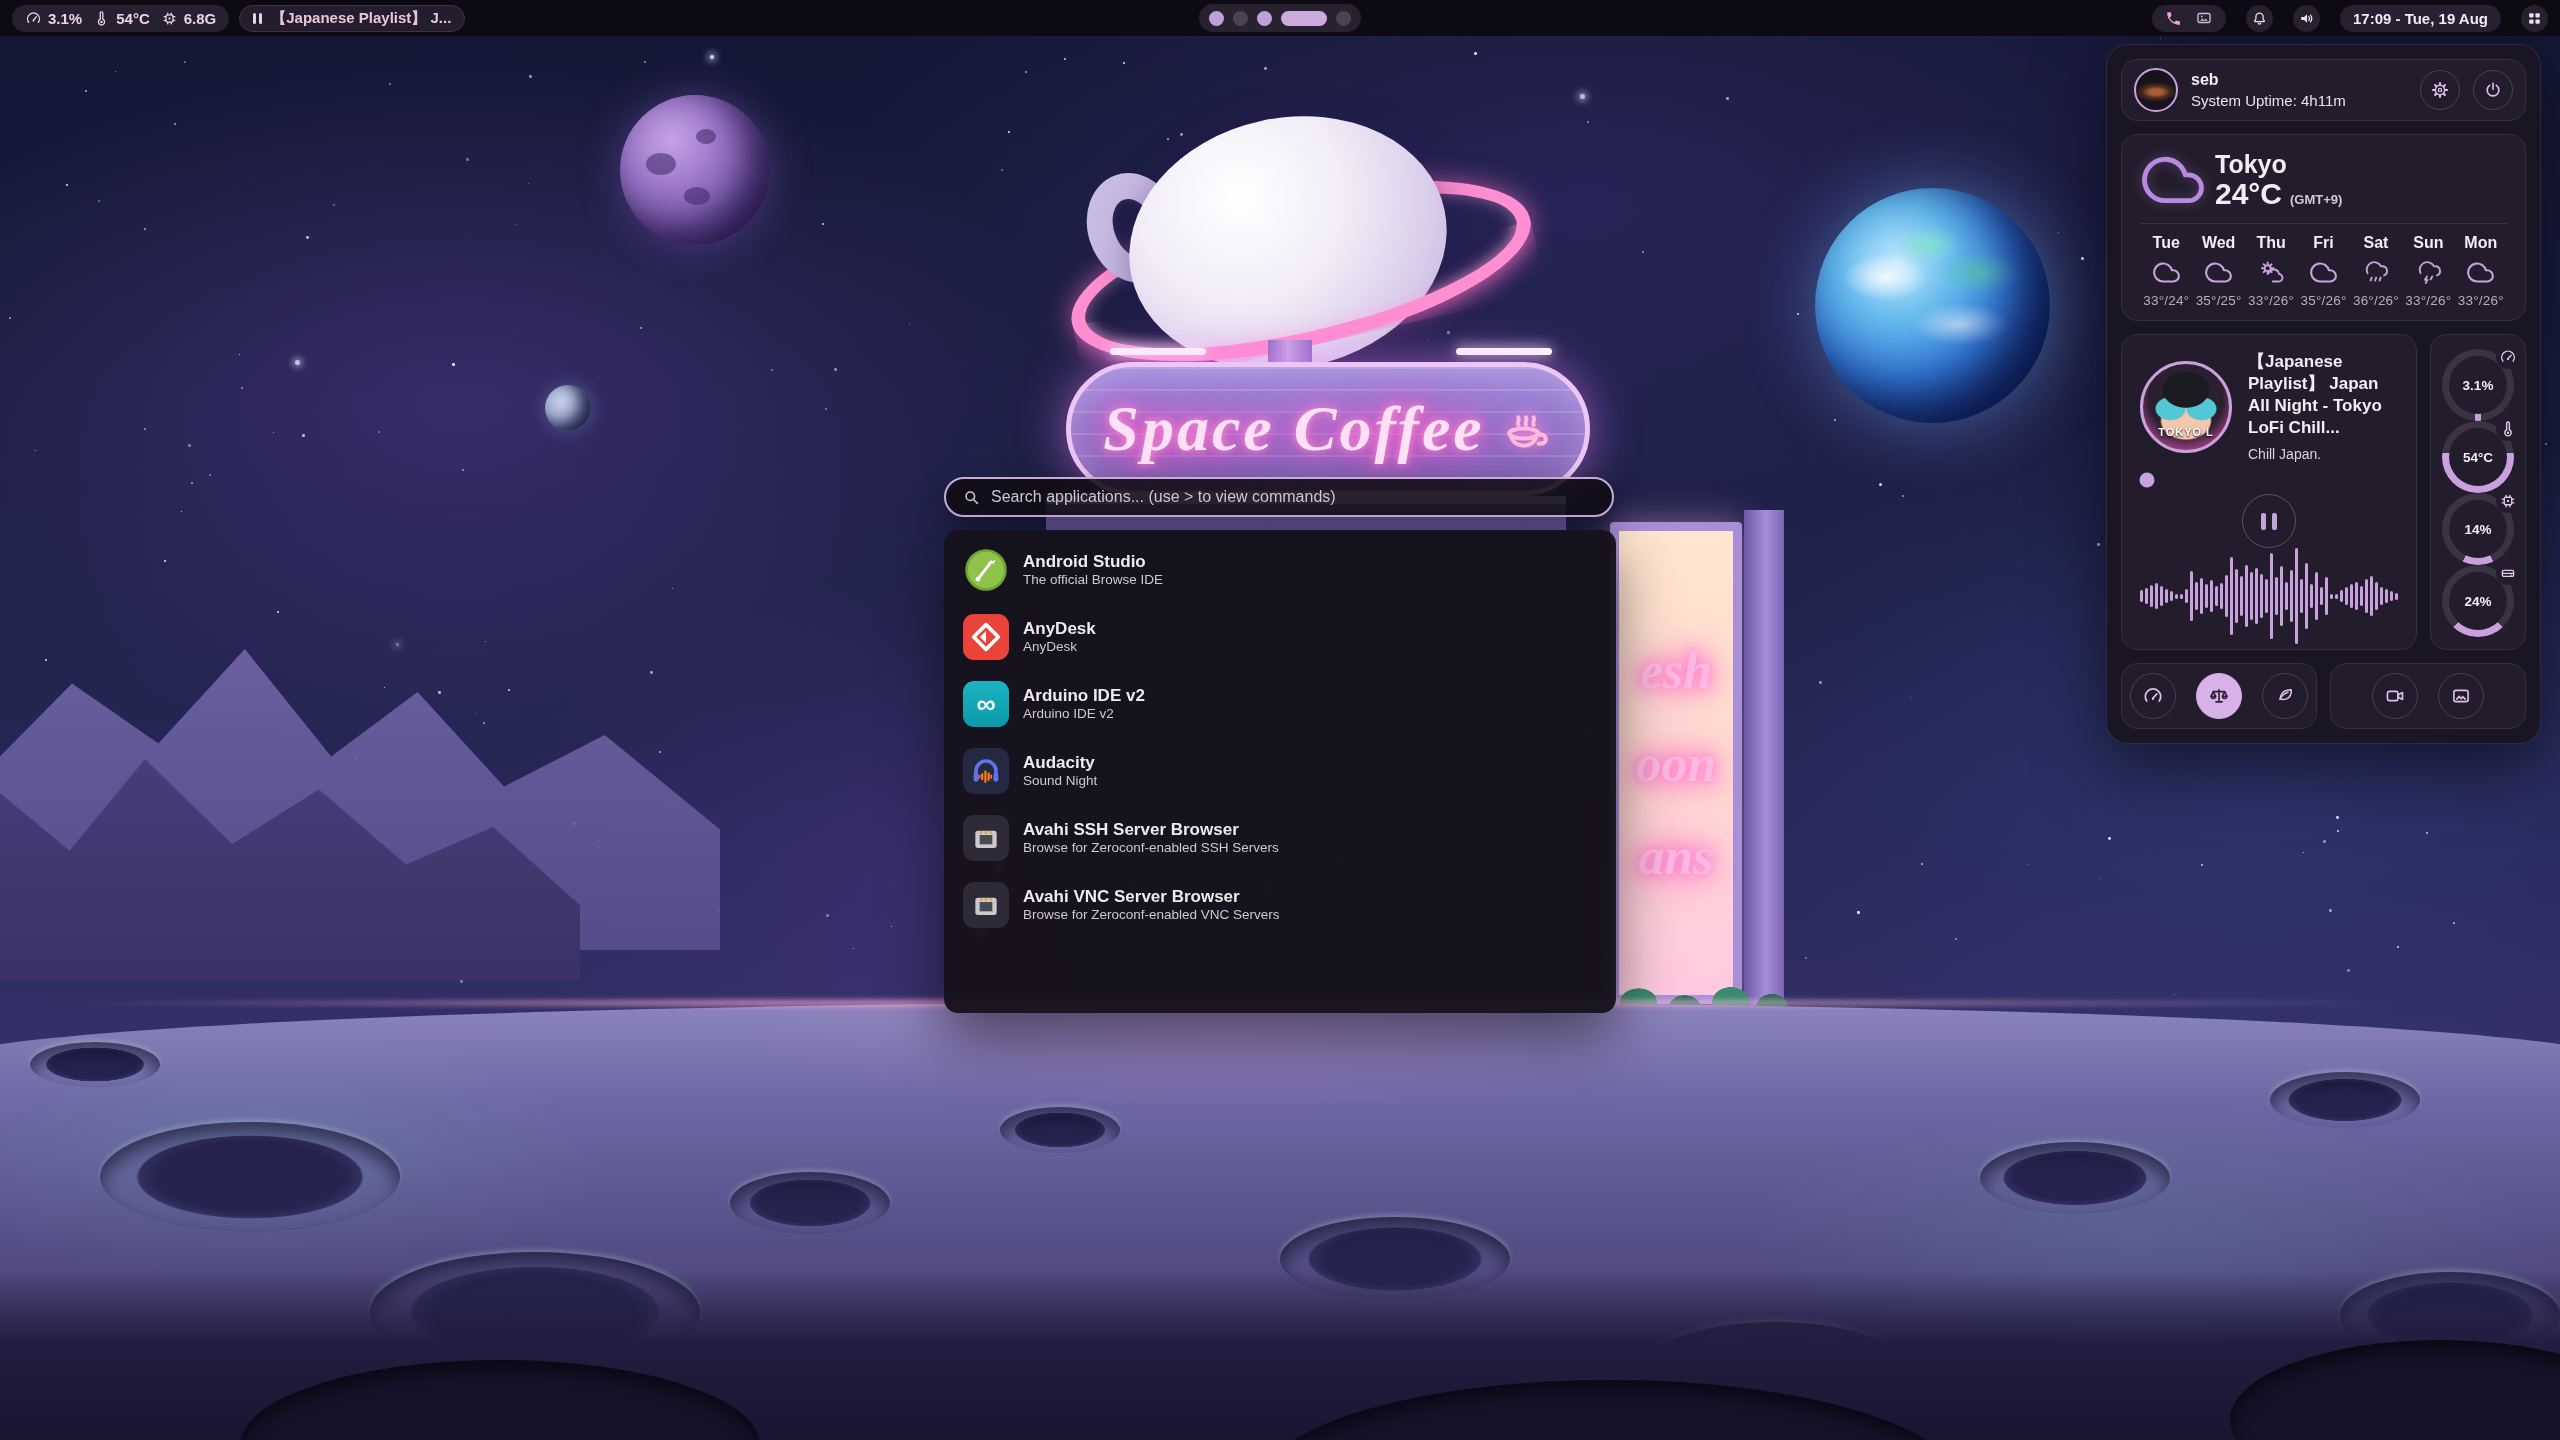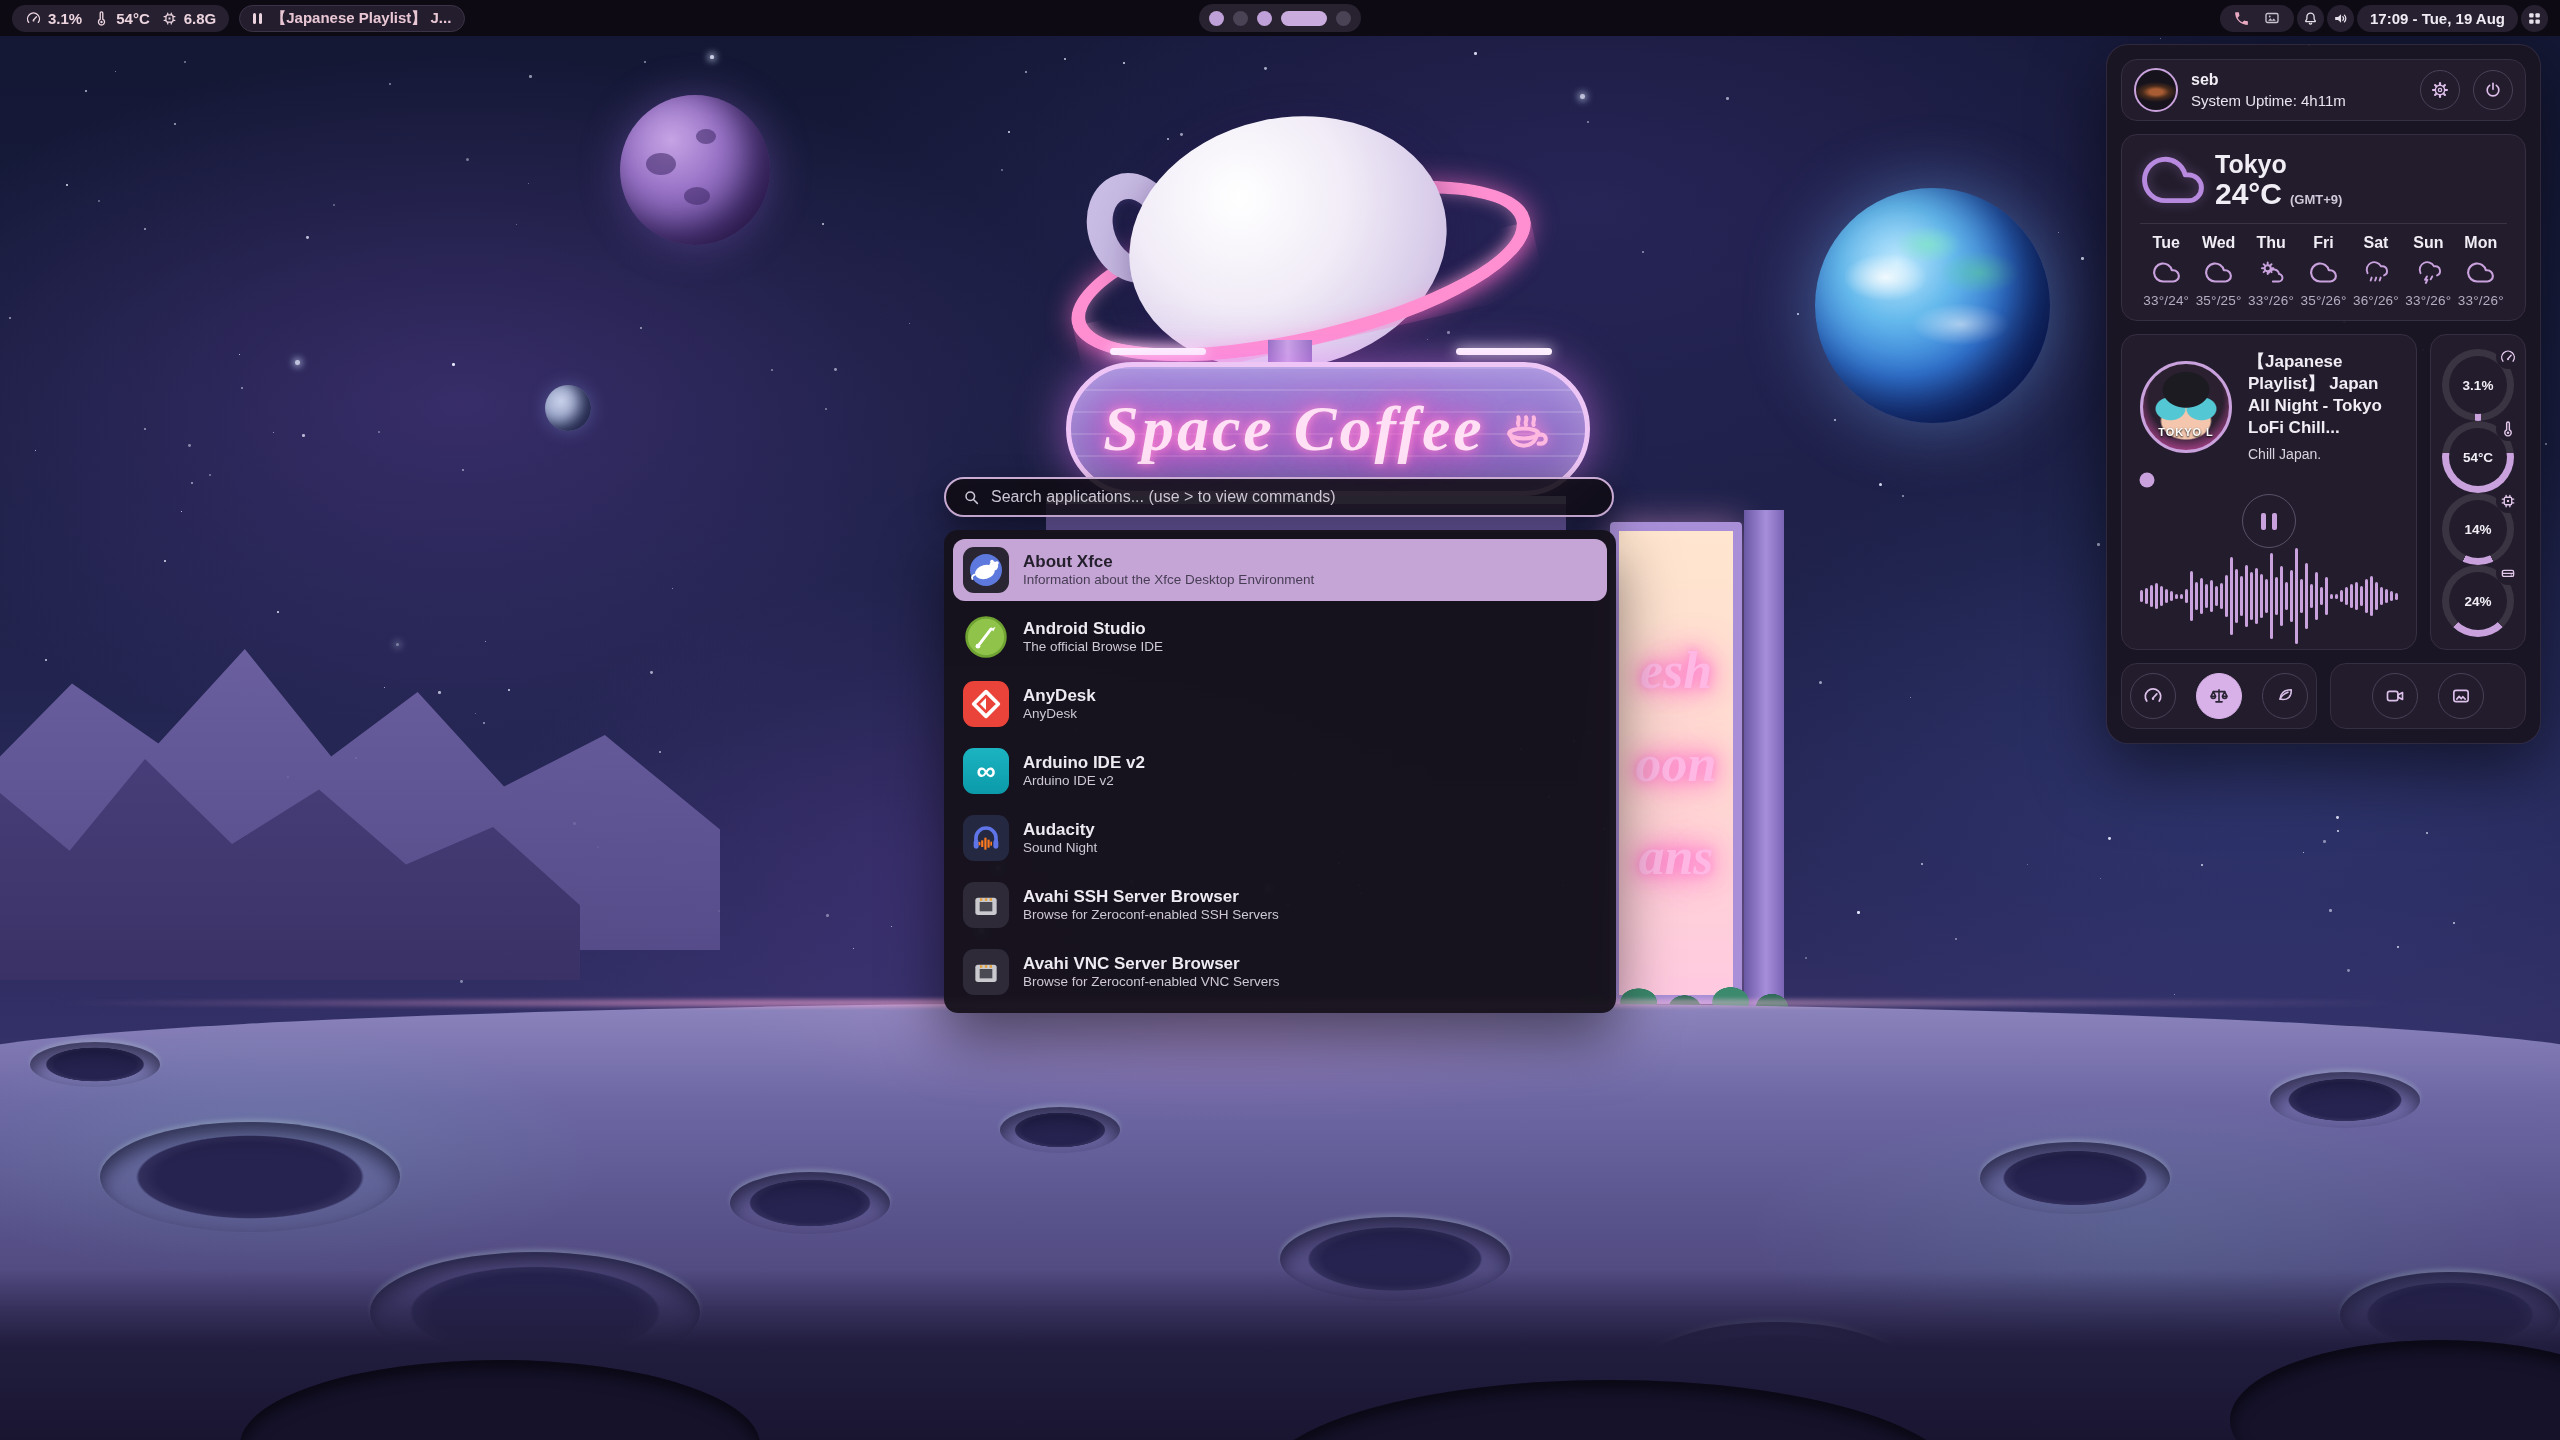--- a/index.html
+++ b/index.html
@@ -111,21 +111,21 @@
   .pill{display:flex;align-items:center;height:27px;border-radius:14px;background:var(--pill);padding:0 13px;gap:11px}
   .pill .seg{display:flex;align-items:center;gap:6px;color:#ecd4de;font-weight:700}
   #playlist-pill{margin-left:10px;background:#231d2d;border:1px solid #3b3347;color:#e9c6d4;font-weight:700;gap:9px}
   .pausebars{display:inline-flex;gap:3px}
   .pausebars i{width:3px;height:11px;border-radius:1.5px;background:#ecd4de}
   #ws-pill{position:absolute;left:50%;top:4px;transform:translateX(-50%);height:28px;background:#272130;
     border-radius:14px;display:flex;align-items:center;gap:9px;padding:0 10px}
   .dot{width:15px;height:15px;border-radius:8px;background:#4a4356}
   .dot.occupied{background:#bfa0d8}
   .dot.active{width:46px;background:#c9abdd}
-  #topbar-right{margin-left:auto;display:flex;align-items:flex-end;gap:3px}
+  #topbar-right{margin-left:auto;display:flex;align-items:flex-end;gap:20px}
   .iconbtn{width:27px;height:27px;border-radius:50%;background:var(--pill);display:flex;align-items:center;justify-content:center;color:#e6e1ea}
   #clock-pill{font-weight:700;color:#f0ecf4}
 
   
   #search-bar{position:absolute;left:944px;top:477px;width:670px;height:40px;border-radius:20px;
     border:2px solid #c9abd4;background:rgba(16,13,20,.88);display:flex;align-items:center;gap:10px;
     padding:0 16px;z-index:30;box-shadow:0 10px 30px rgba(0,0,0,.4)}
   #search-input{flex:1;background:transparent;border:none;outline:none;color:#efe9f2;font-size:16px;
     font-family:"Liberation Sans",sans-serif}
   #search-input::placeholder{color:#cfc8d6}
@@ -617,36 +617,20 @@
 </div>
 
 <div id="search-bar">
   <svg width="19" height="19" color="#cfc8d6">
       <use href="#ic-search"></use>
     </svg>
   <input id="search-input" placeholder="Search applications... (use &gt; to view commands)" style="">
 </div>
 
 <div id="app-list">
-  <div class="app-item selected">
-    <span class="ic icbg-dark">
-      <svg width="40" height="40" viewBox="0 0 24 24">
-          <circle cx="12" cy="12" r="9.6" fill="#5d79dd"></circle>
-          <ellipse cx="11.4" cy="13.2" rx="6" ry="4.2" fill="#fff" transform="rotate(-14 11.4 13.2)"></ellipse>
-          <circle cx="16.6" cy="9.6" r="2.7" fill="#fff"></circle>
-          <circle cx="15.6" cy="7" r="1.1" fill="#fff"></circle>
-          <circle cx="18.6" cy="7.8" r="1.1" fill="#fff"></circle>
-          <path d="M5.6 14.6q-2.6 1-1.8 2.8" stroke="#fff" stroke-width="1.1" fill="none" stroke-linecap="round"></path>
-        </svg>
-    </span>
-    <span class="tt">
-        <span class="name">About Xfce</span>
-        <span class="desc">Information about the Xfce Desktop Environment</span>
-      </span>
-  </div>
   <div class="app-item">
     <span class="ic">
       <svg width="44" height="44" viewBox="0 0 24 24">
           <circle cx="12" cy="12" r="10.6" fill="#8fc34a"></circle>
           <circle cx="12" cy="12" r="10.6" fill="none" stroke="#6fa332" stroke-width="1.4"></circle>
           <path d="M7.6 17l7.2-9.4" stroke="#fff" stroke-width="1.6" stroke-linecap="round"></path>
           <path d="M14.8 7.6l2.4-1.2-1.2 2.6z" fill="#fff"></path>
           <circle cx="7.6" cy="17" r="1.3" fill="#fff"></circle>
         </svg>
     </span>

